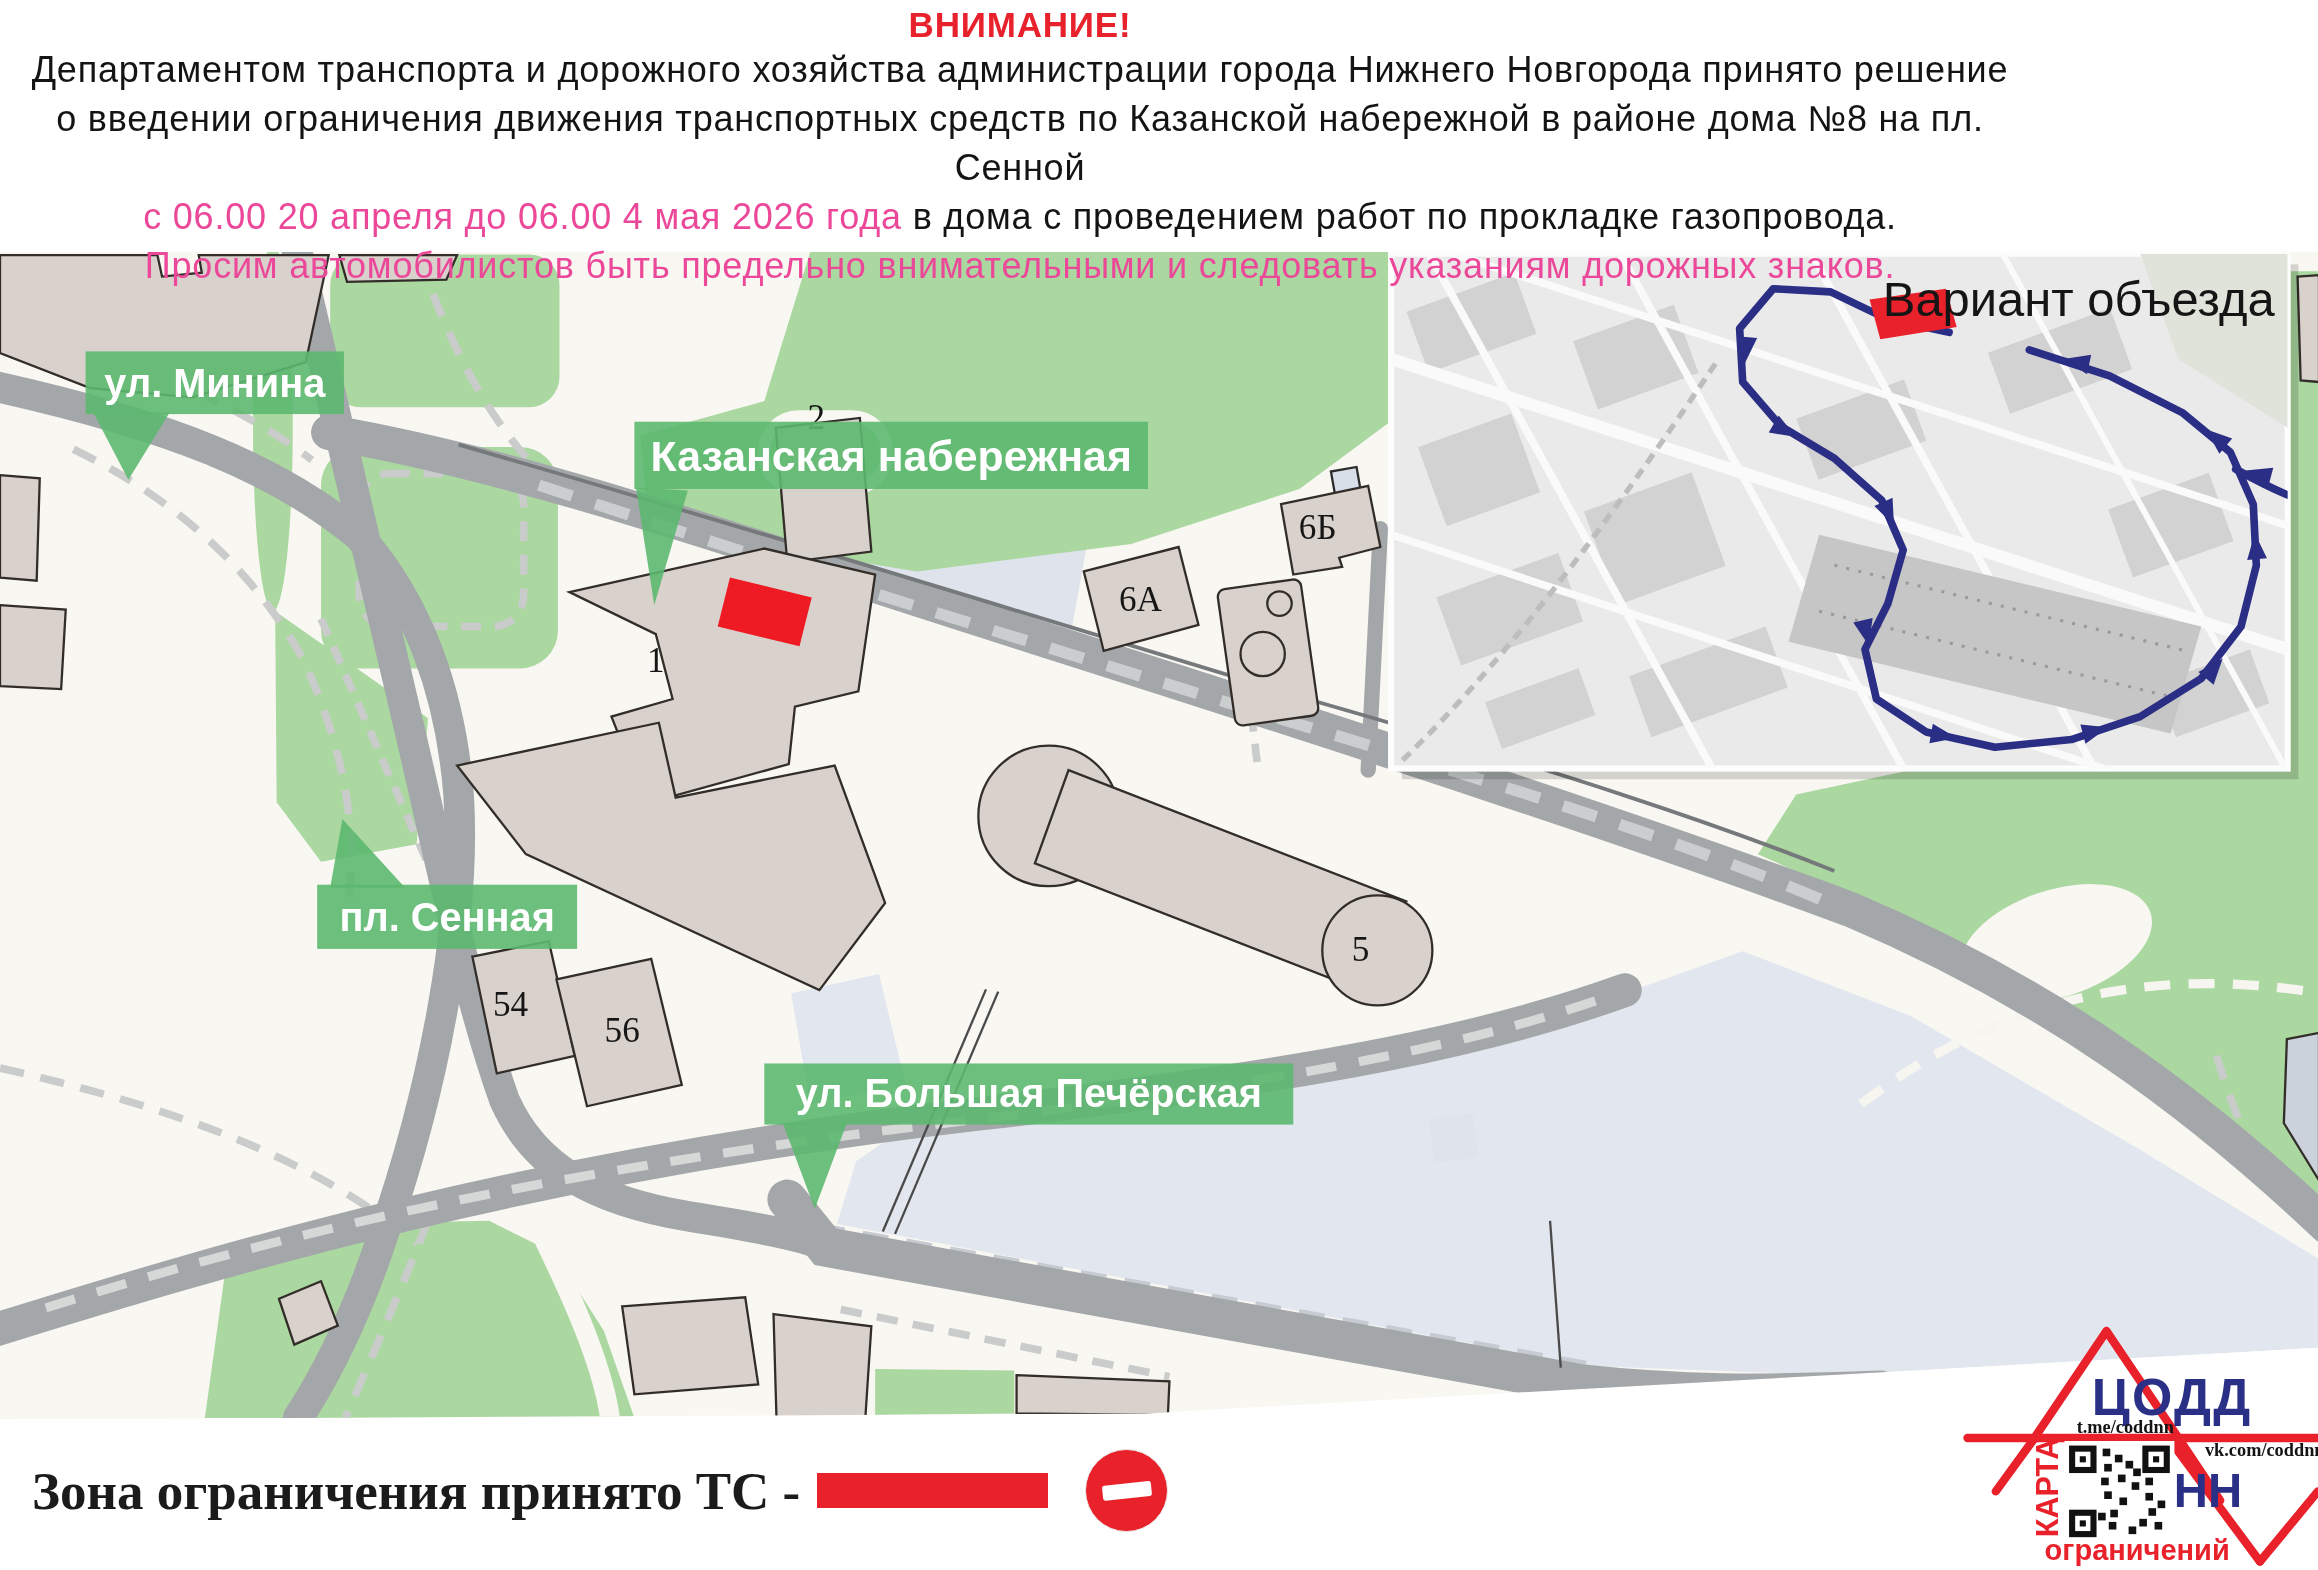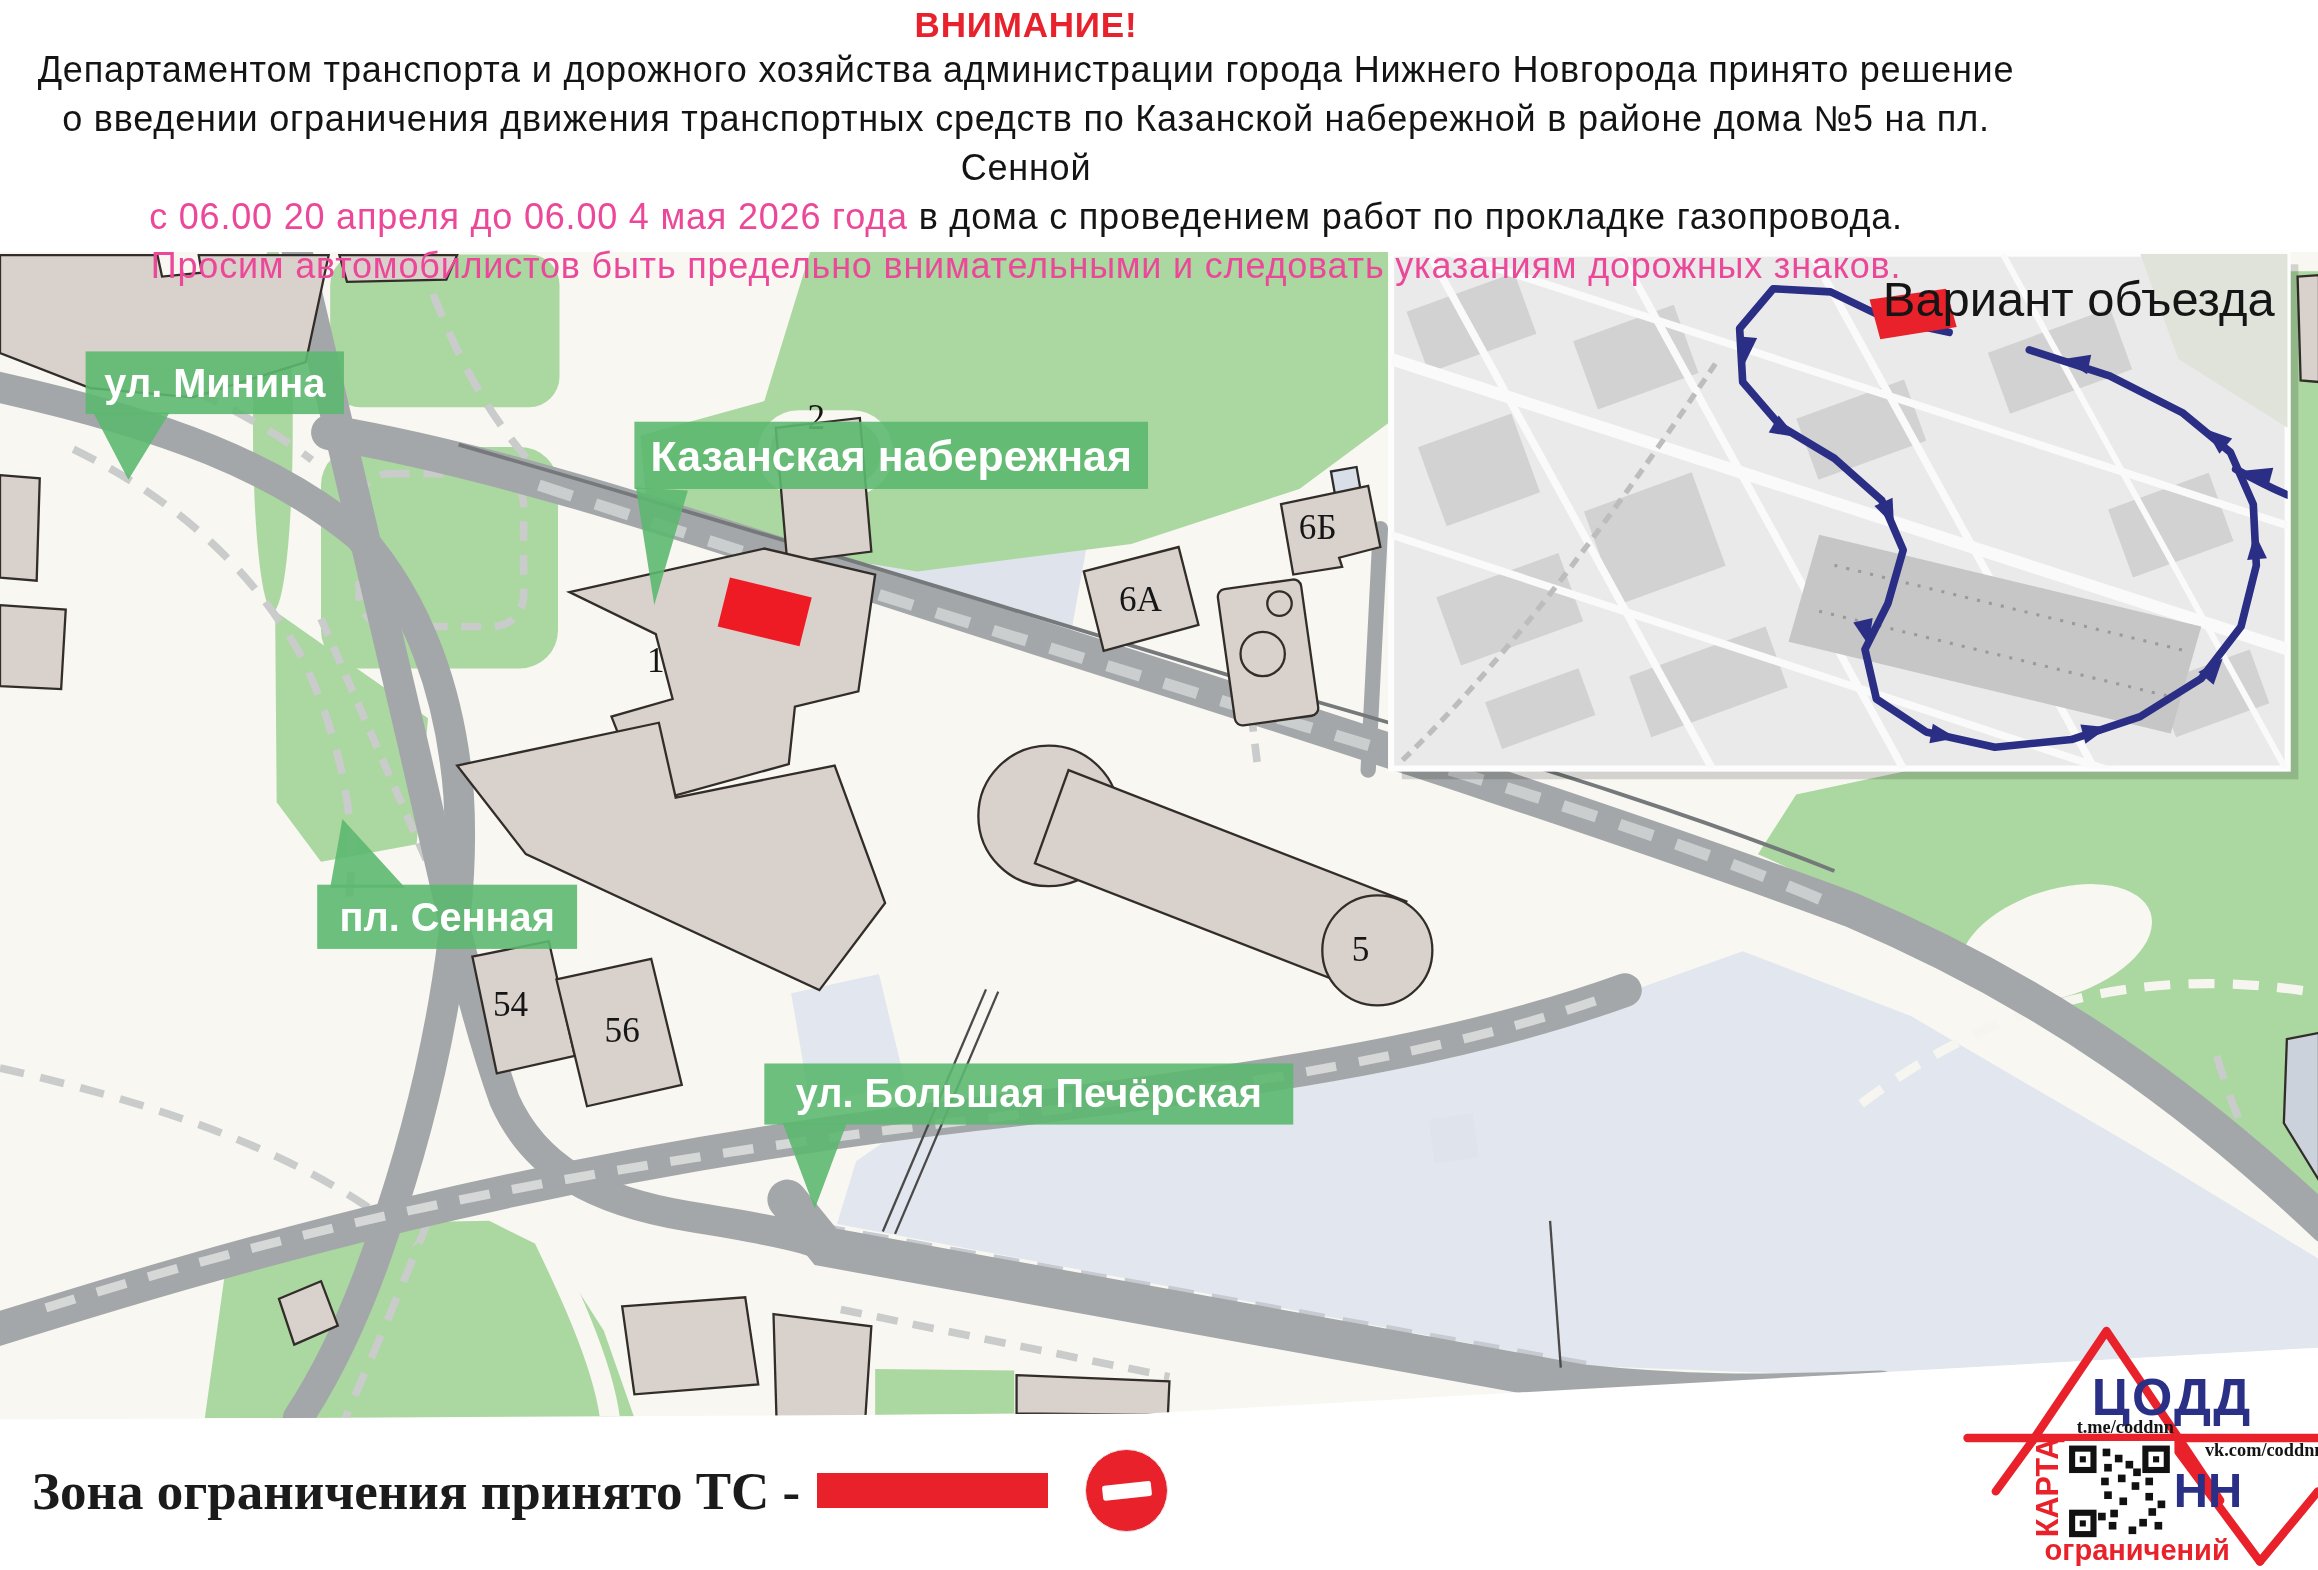--- a/index.html
+++ b/index.html
@@ -1,21 +1,21 @@
 <!DOCTYPE html>
 <html style="font-size:12.2px"><head>
 <meta charset="utf-8">
 <style>
   html,body{margin:0;padding:0;}
   body{
     width:2319px;height:1570px;position:relative;overflow:hidden;
     background:#ffffff;font-family:"Liberation Sans",sans-serif;
   }
   
-  .notice{position:absolute;top:0;left:6px;width:2040px;text-align:center;z-index:30;}
+  .notice{position:absolute;top:0;left:0;width:2040px;text-align:center;z-index:30;}
   .notice .t-title{display:block;margin-top:4.6px;font-size:35px;font-weight:600;color:#E8222D;letter-spacing:0.8px;}
   .notice .t-line{display:block;font-size:36px;color:#141414;letter-spacing:0.8px;line-height:49px;text-align:center;}
   .notice .red{color:#ec4899;}
   
   .map-svg{position:absolute;left:0;top:0;width:2319px;height:1570px;z-index:1;}
   
   .legend{position:absolute;left:32px;top:1449px;display:flex;align-items:center;z-index:40;}
   .legend .legend-text{font-family:"Liberation Serif",serif;font-weight:700;font-size:53px;color:#1b1b1b;white-space:nowrap;}
   .legend .legend-bar{width:231px;height:35px;background:#E8212A;margin-left:17px;}
   .legend .no-entry{width:83px;height:83px;border-radius:50%;background:#E8212A;margin-left:37px;
@@ -26,21 +26,21 @@
   .logo-svg{position:absolute;left:1956px;top:1299px;width:362px;height:271px;z-index:50;}
   .txt-white{fill:#fff;font-weight:bold;font-family:"Liberation Sans",sans-serif;}
   .bnum{fill:#161616;font-family:"Liberation Serif",serif;}
 </style>
 </head>
 <body>
 
 <div class="notice">
   <span class="t-title">ВНИМАНИЕ!</span>
   <span class="t-line">Департаментом транспорта и дорожного хозяйства администрации города Нижнего Новгорода принято решение</span>
-  <span class="t-line">о введении ограничения движения транспортных средств по Казанской набережной в районе дома №5 на пл. Сенной</span>
+  <span class="t-line">о введении ограничения движения транспортных средств по Казанской набережной в районе дома №8 на пл. Сенной</span>
   <span class="t-line"><span class="red">с 06.00 20 апреля до 06.00 4 мая 2026 года</span><span> в дома с проведением работ по прокладке газопровода.</span></span>
   <span class="t-line red">Просим автомобилистов быть предельно внимательными и следовать указаниям дорожных знаков.</span>
 </div>
 
 <svg class="map-svg" viewBox="0 0 3034 2055" preserveAspectRatio="none">
   <defs>
     <clipPath id="mapClip">
         <path d="M0,330 L3034,330 L3034,1764 L1500,1850 L0,1858 Z"></path>
       </clipPath>
     <clipPath id="insetClip">

